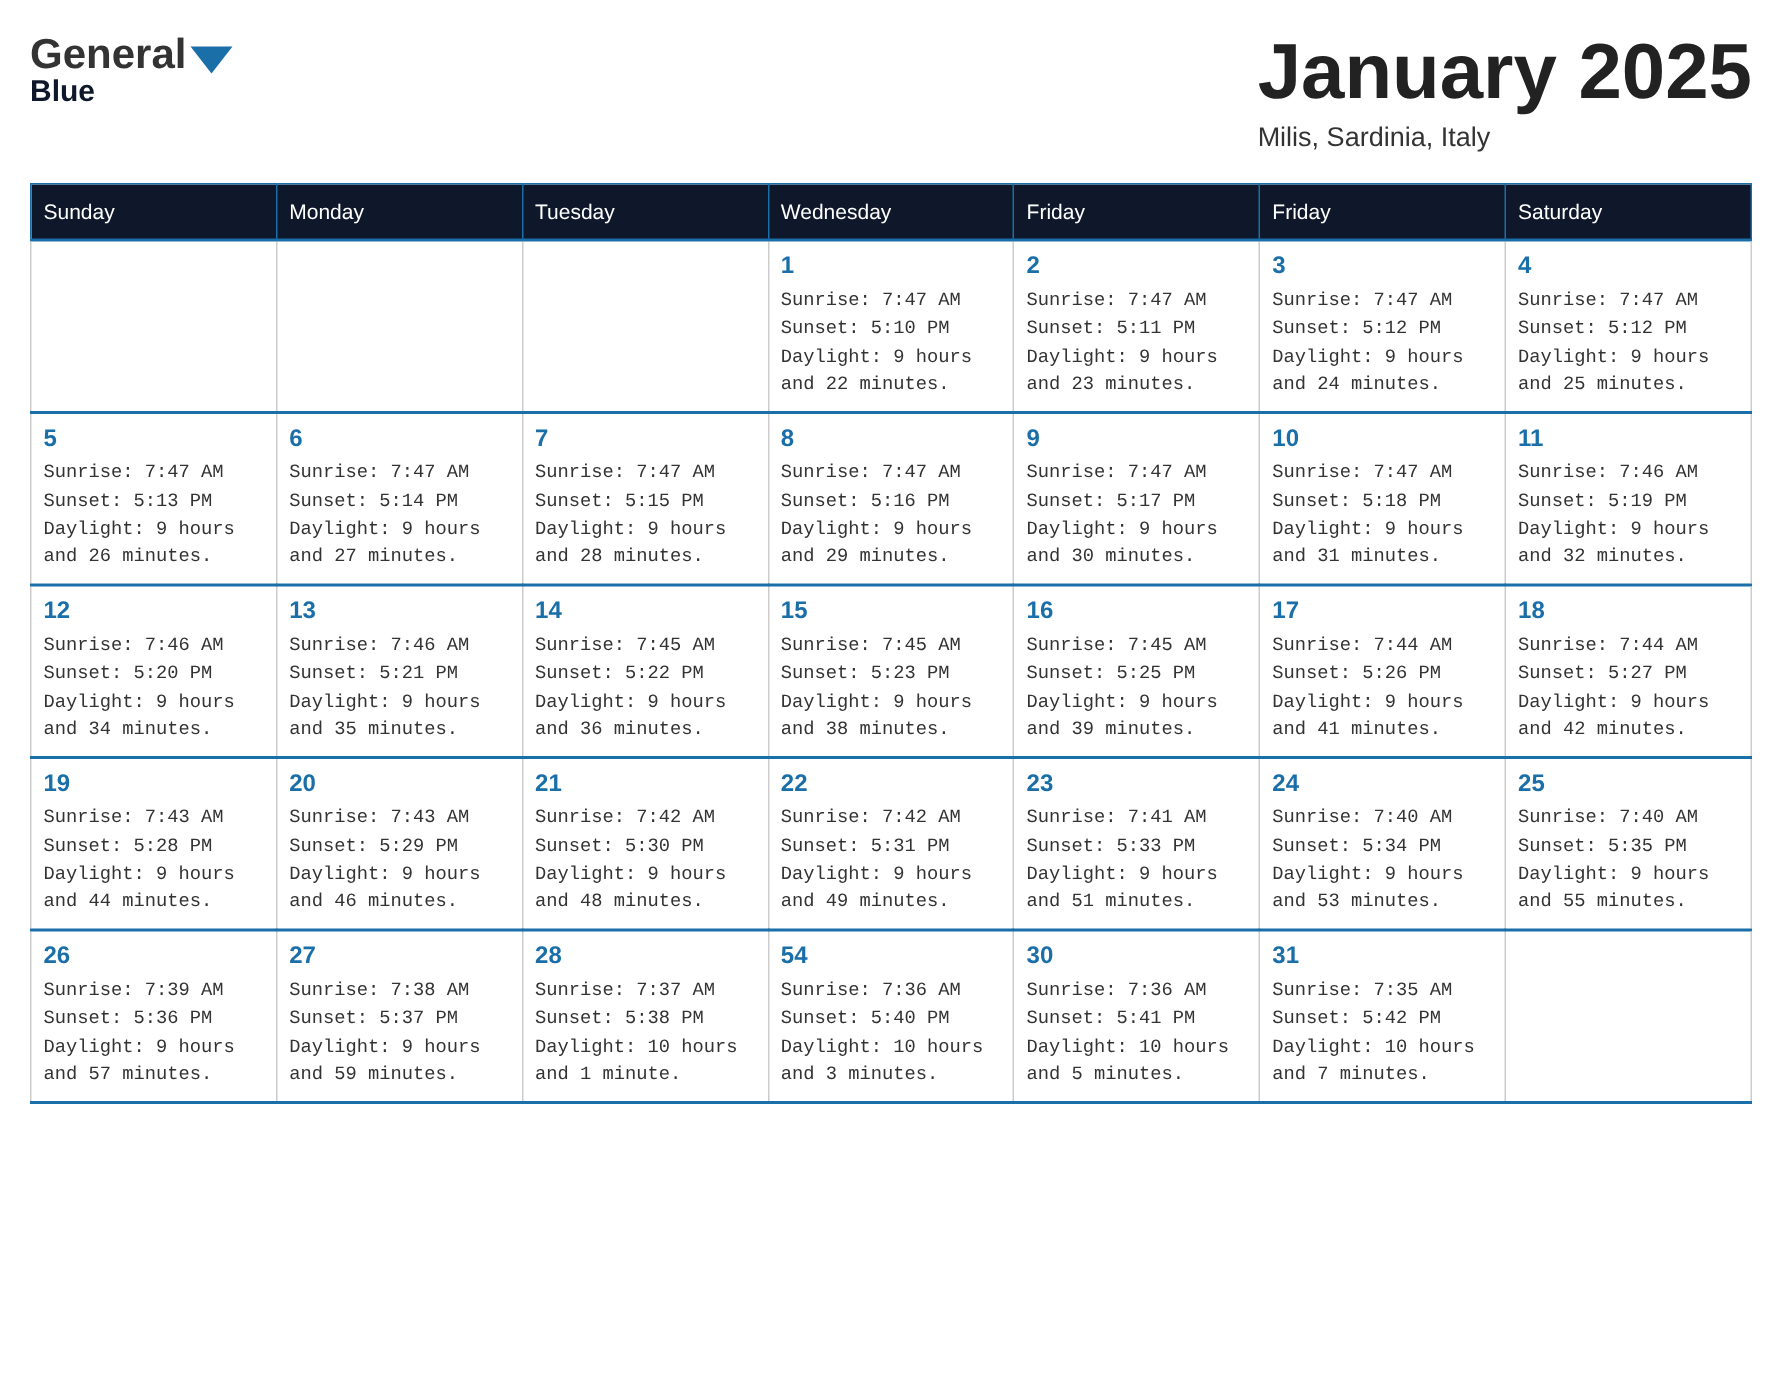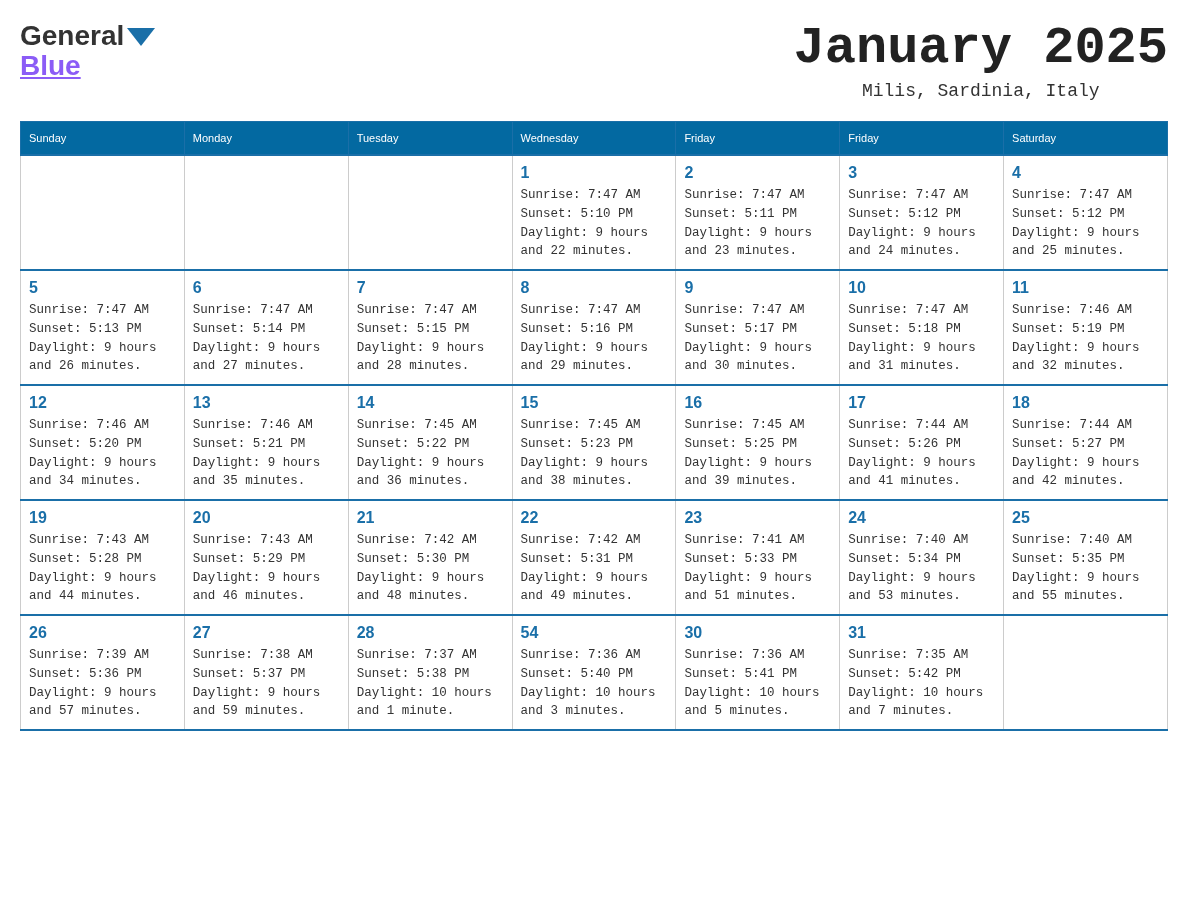--- a/index.html
+++ b/index.html
@@ -15,67 +15,66 @@
       justify-content: space-between;
       align-items: flex-start;
       margin-bottom: 20px;
     }
     .logo {
       display: flex;
       flex-direction: column;
     }
     .logo-top {
       display: flex;
+      align-items: center;
     }
     .logo-general {
       font-size: 28px;
       font-weight: bold;
       color: #333;
     }
     .logo-arrow {
       width: 0;
       height: 0;
       border-left: 14px solid transparent;
       border-right: 14px solid transparent;
       border-top: 18px solid #1a6fa8;
       margin-left: 3px;
       margin-top: 8px;
     }
     .logo-blue {
-      font-size: 28px;
+      font-size: 20px;
       font-weight: bold;
-      color: #8b5cf6;
+      color: #0f172a;
       margin-top: -2px;
-      text-decoration: underline;
     }
     .title-block {
-      text-align: center;
-      font-family: Liberation Mono, monospace;
+      text-align: left;
     }
     .month-title {
       font-size: 52px;
       font-weight: bold;
       color: #222;
       line-height: 1.1;
     }
     .location {
       font-size: 18px;
       color: #333;
       margin-top: 4px;
     }
     .calendar {
       width: 100%;
       border-collapse: collapse;
     }
     .calendar thead th {
-      background-color: #0369a1;
+      background-color: #0f172a;
       color: #fff;
       padding: 10px 8px;
       text-align: left;
-      font-size: 11px;
+      font-size: 14px;
       font-weight: normal;
       border: 1px solid #1a6fa8;
       margin-top: 20px;
     }
     .calendar tbody td {
       vertical-align: top;
       padding: 8px 8px;
       border: 1px solid #ccc;
       width: 14.28%;
       min-height: 100px;

